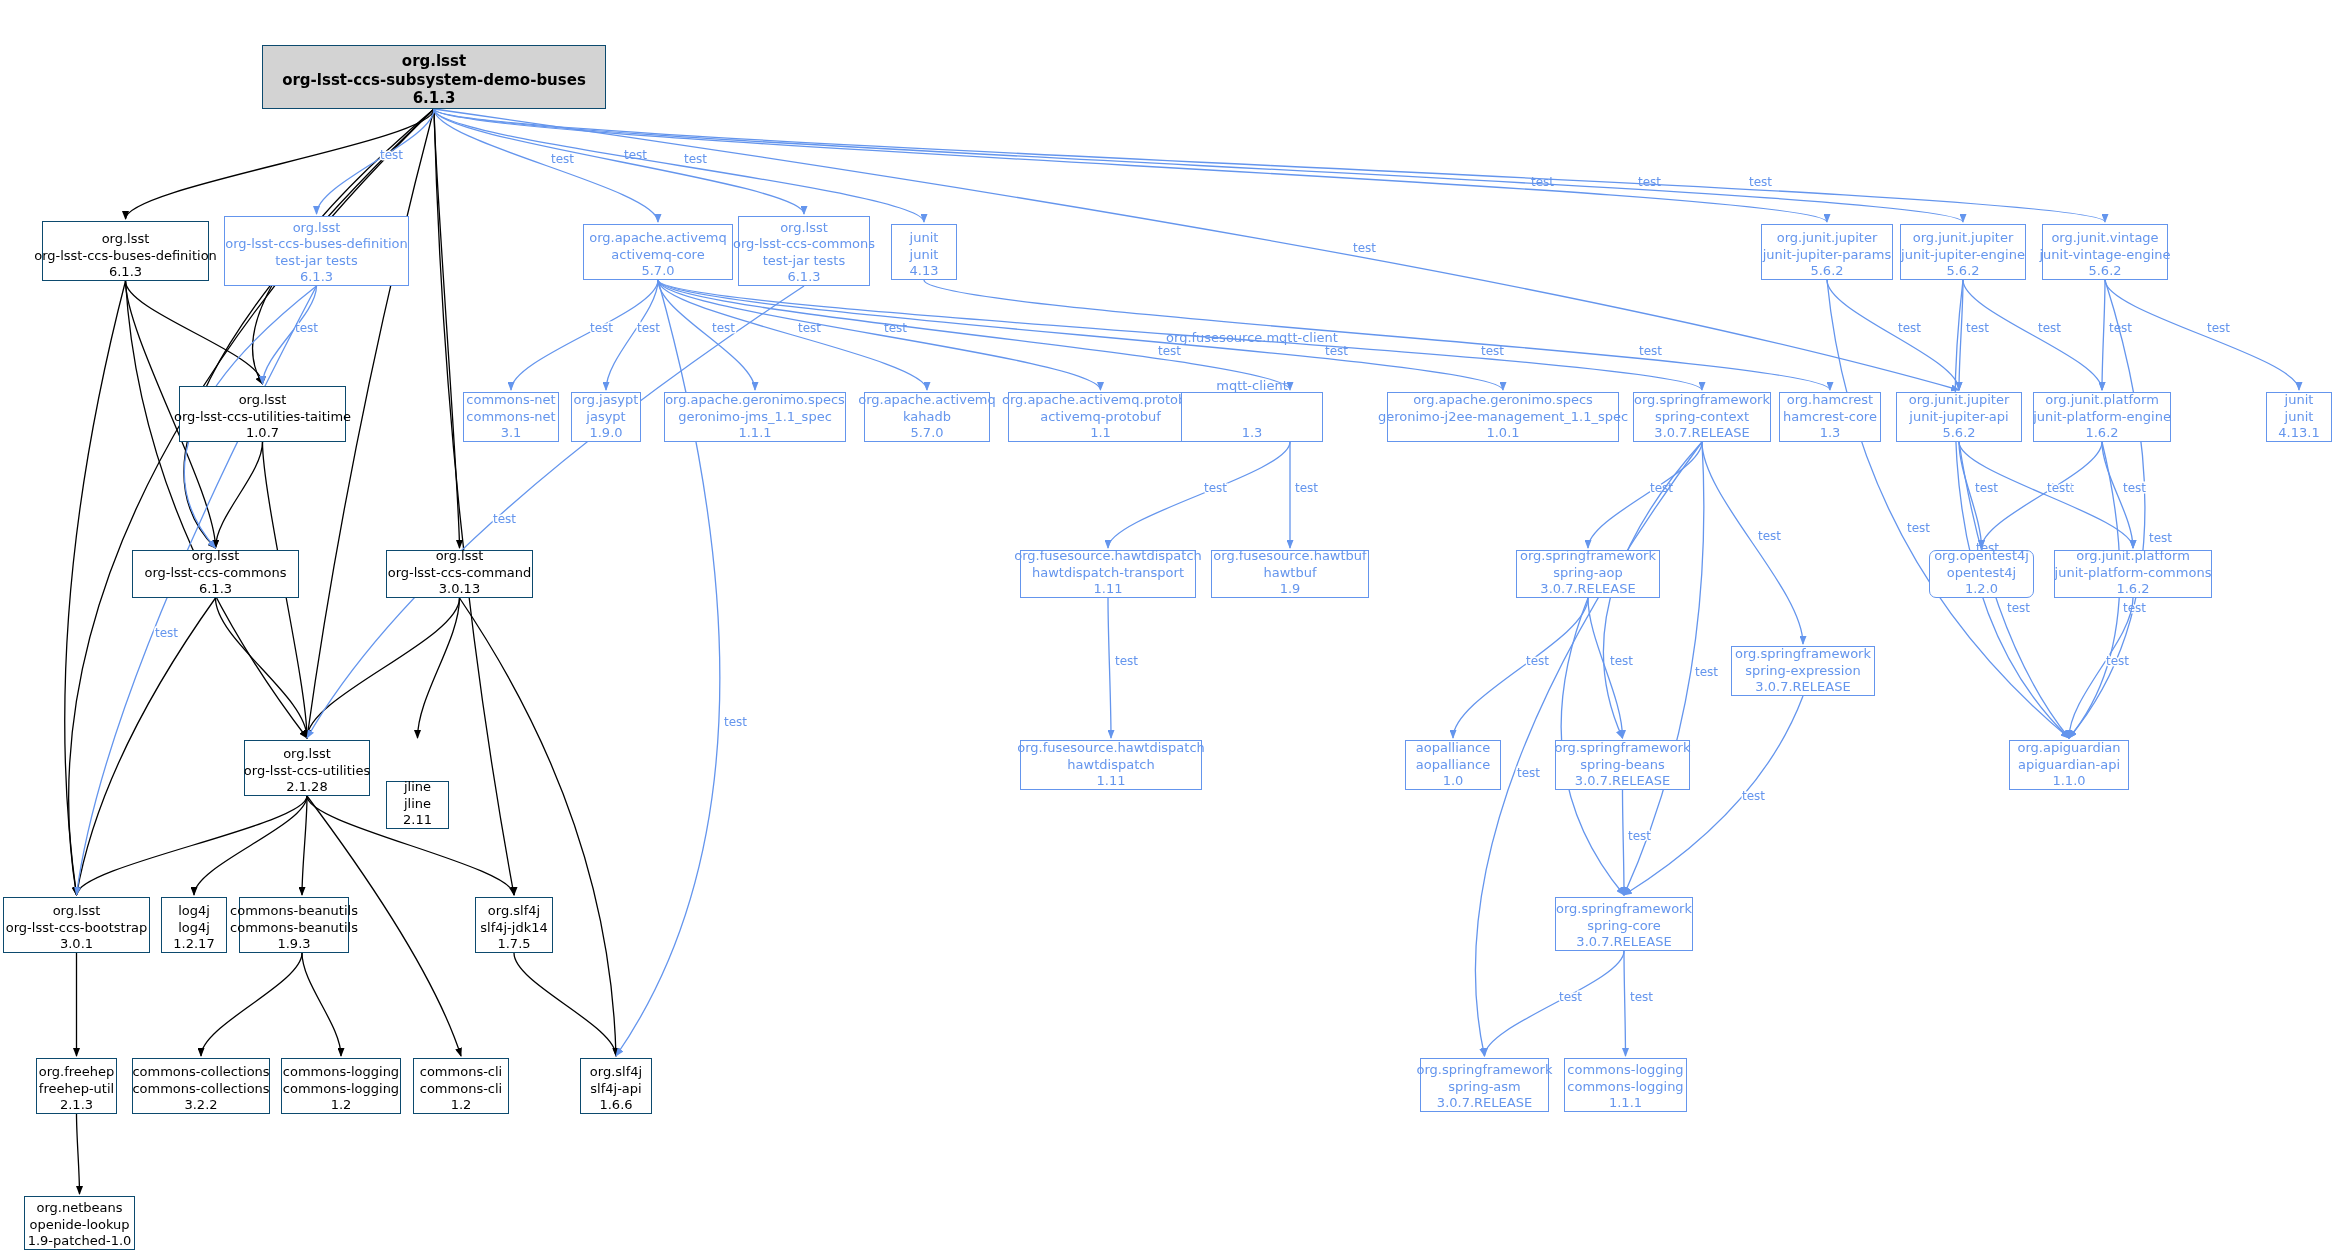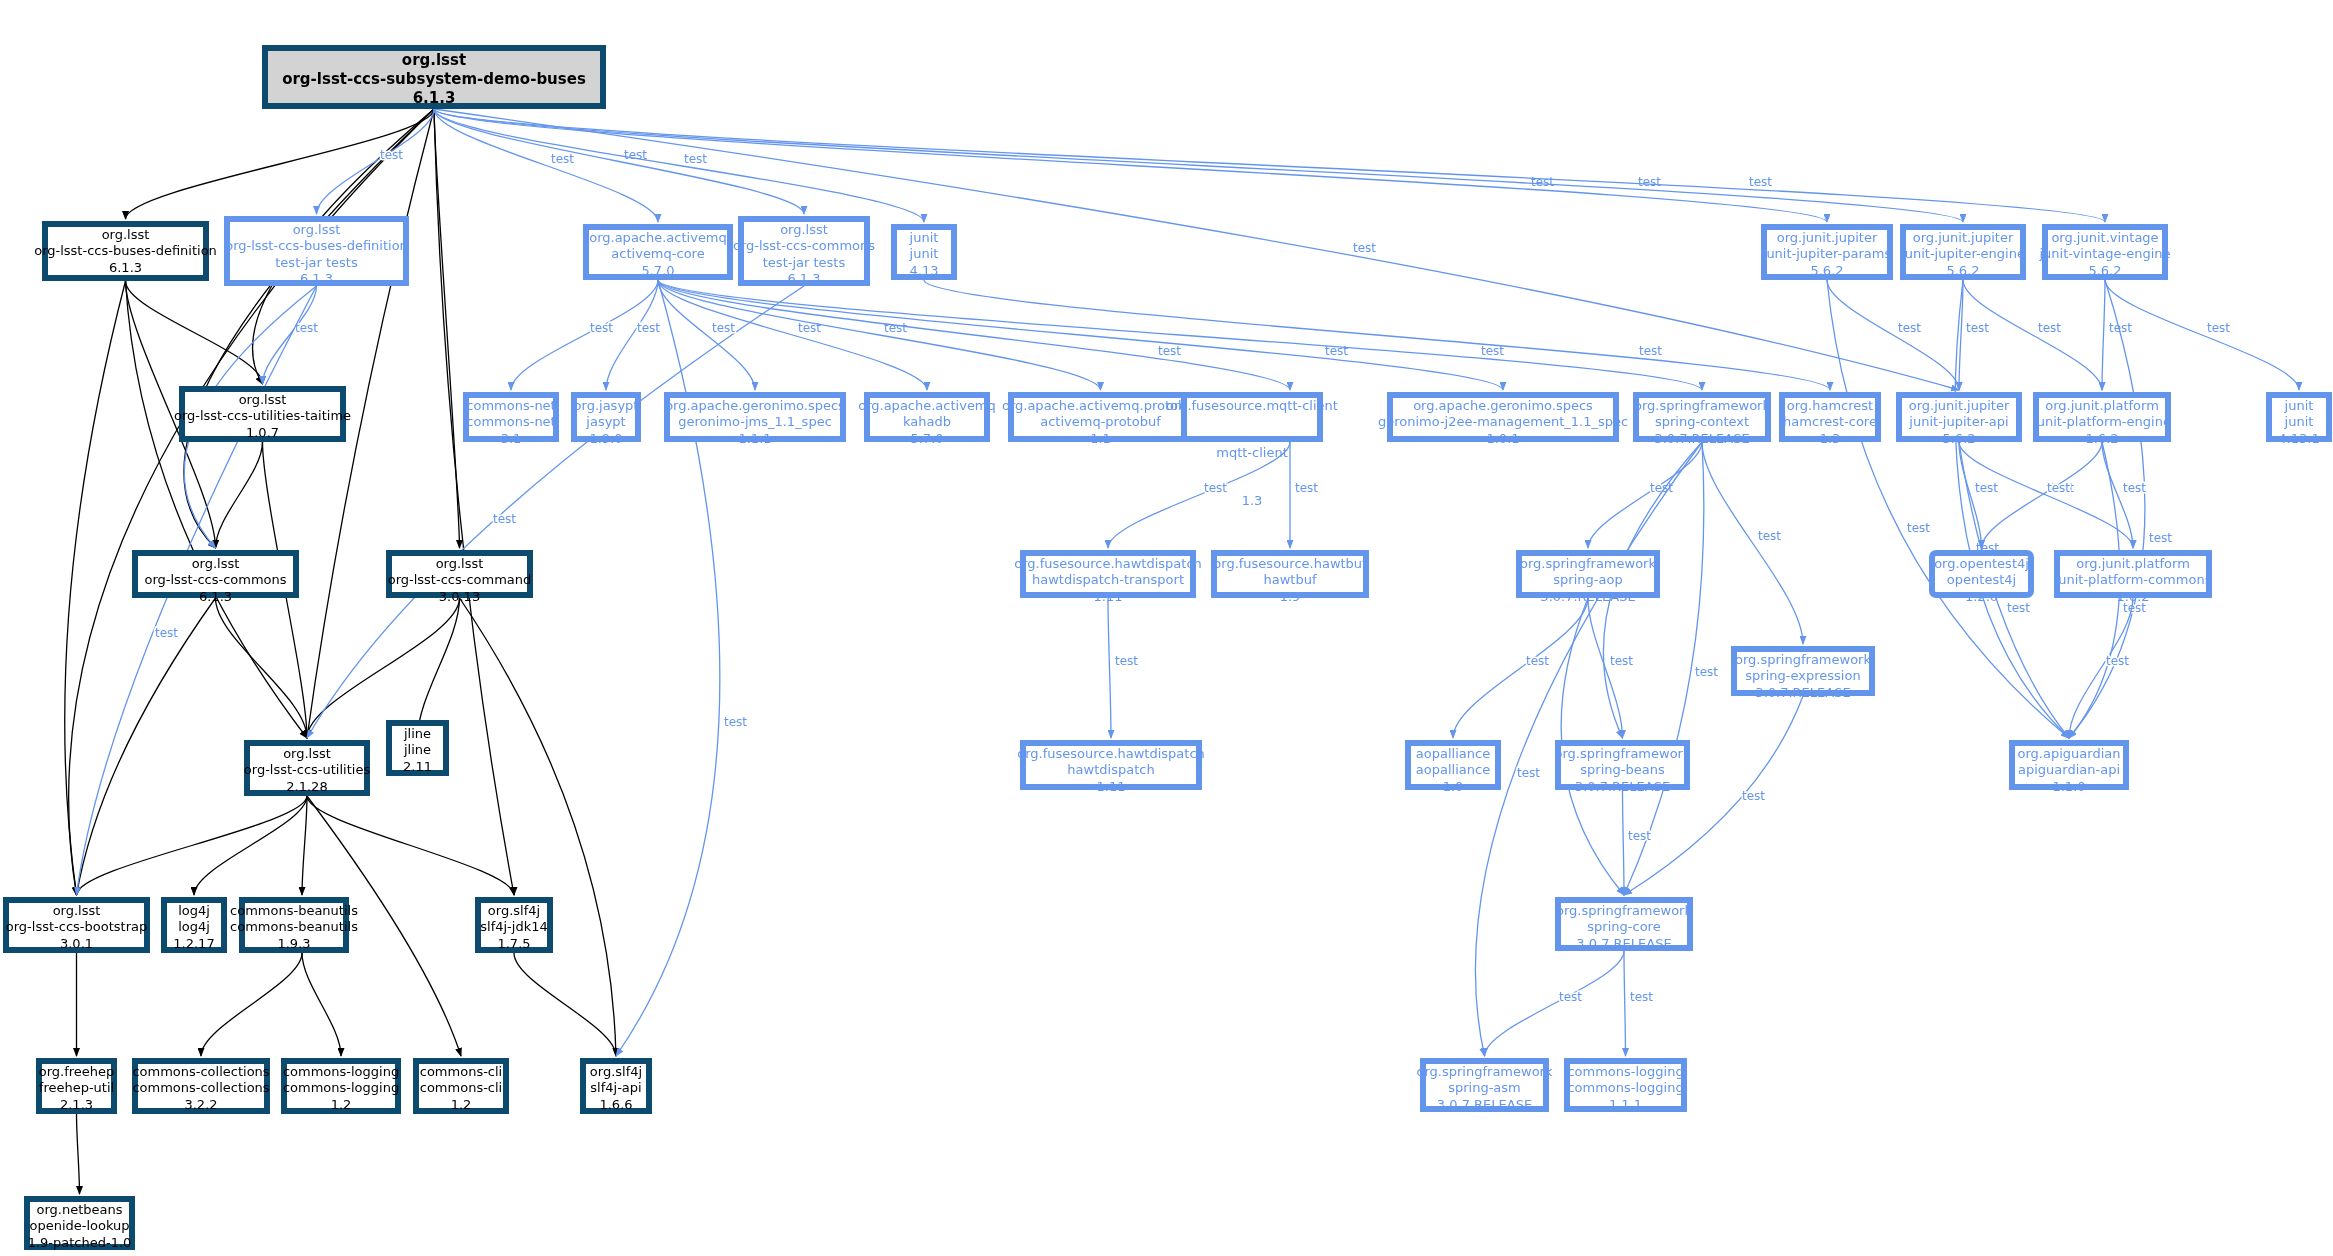--- a/index.html
+++ b/index.html
@@ -23,23 +23,23 @@
   }
   #edges {
     position: absolute;
     left: 0; top: 0;
   }
   .node {
     position: absolute;
     display: flex;
     flex-direction: column;
     align-items: center;
-    justify-content: space-between;
+    justify-content: flex-end;
     text-align: center;
-    border: 6px solid #0c4a6e;
+    border: 1px solid #0c4a6e;
     background: #ffffff;
     color: #000000;
     font-size: 13px;
     line-height: 1.25;
     z-index: 2;
   }
   .node span { white-space: nowrap; }
   .node.root {
     background: #d3d3d3;
     font-weight: bold;
@@ -354,21 +354,21 @@
     <div class="node test" style="left: 1731px; top: 646px; width: 144px; height: 50px; border-color: rgb(100, 149, 237); color: rgb(100, 149, 237);">
       <span>org.springframework</span>
       <span>spring-expression</span>
       <span>3.0.7.RELEASE</span>
     </div>
     <div class="node compile" style="left: 244px; top: 740px; width: 126px; height: 56px;">
       <span>org.lsst</span>
       <span>org-lsst-ccs-utilities</span>
       <span>2.1.28</span>
     </div>
-    <div class="node compile" style="left: 386px; top: 720px; width: 63px; height: 56px;">
+    <div class="node compile" style="left: 386px; top: 781px; width: 63px; height: 48px;">
       <span>jline</span>
       <span>jline</span>
       <span>2.11</span>
     </div>
     <div class="node test" style="left: 1020px; top: 740px; width: 182px; height: 50px; border-color: rgb(100, 149, 237); color: rgb(100, 149, 237);">
       <span>org.fusesource.hawtdispatch</span>
       <span>hawtdispatch</span>
       <span>1.11</span>
     </div>
     <div class="node test" style="left: 1405px; top: 740px; width: 96px; height: 50px; border-color: rgb(100, 149, 237); color: rgb(100, 149, 237);">

